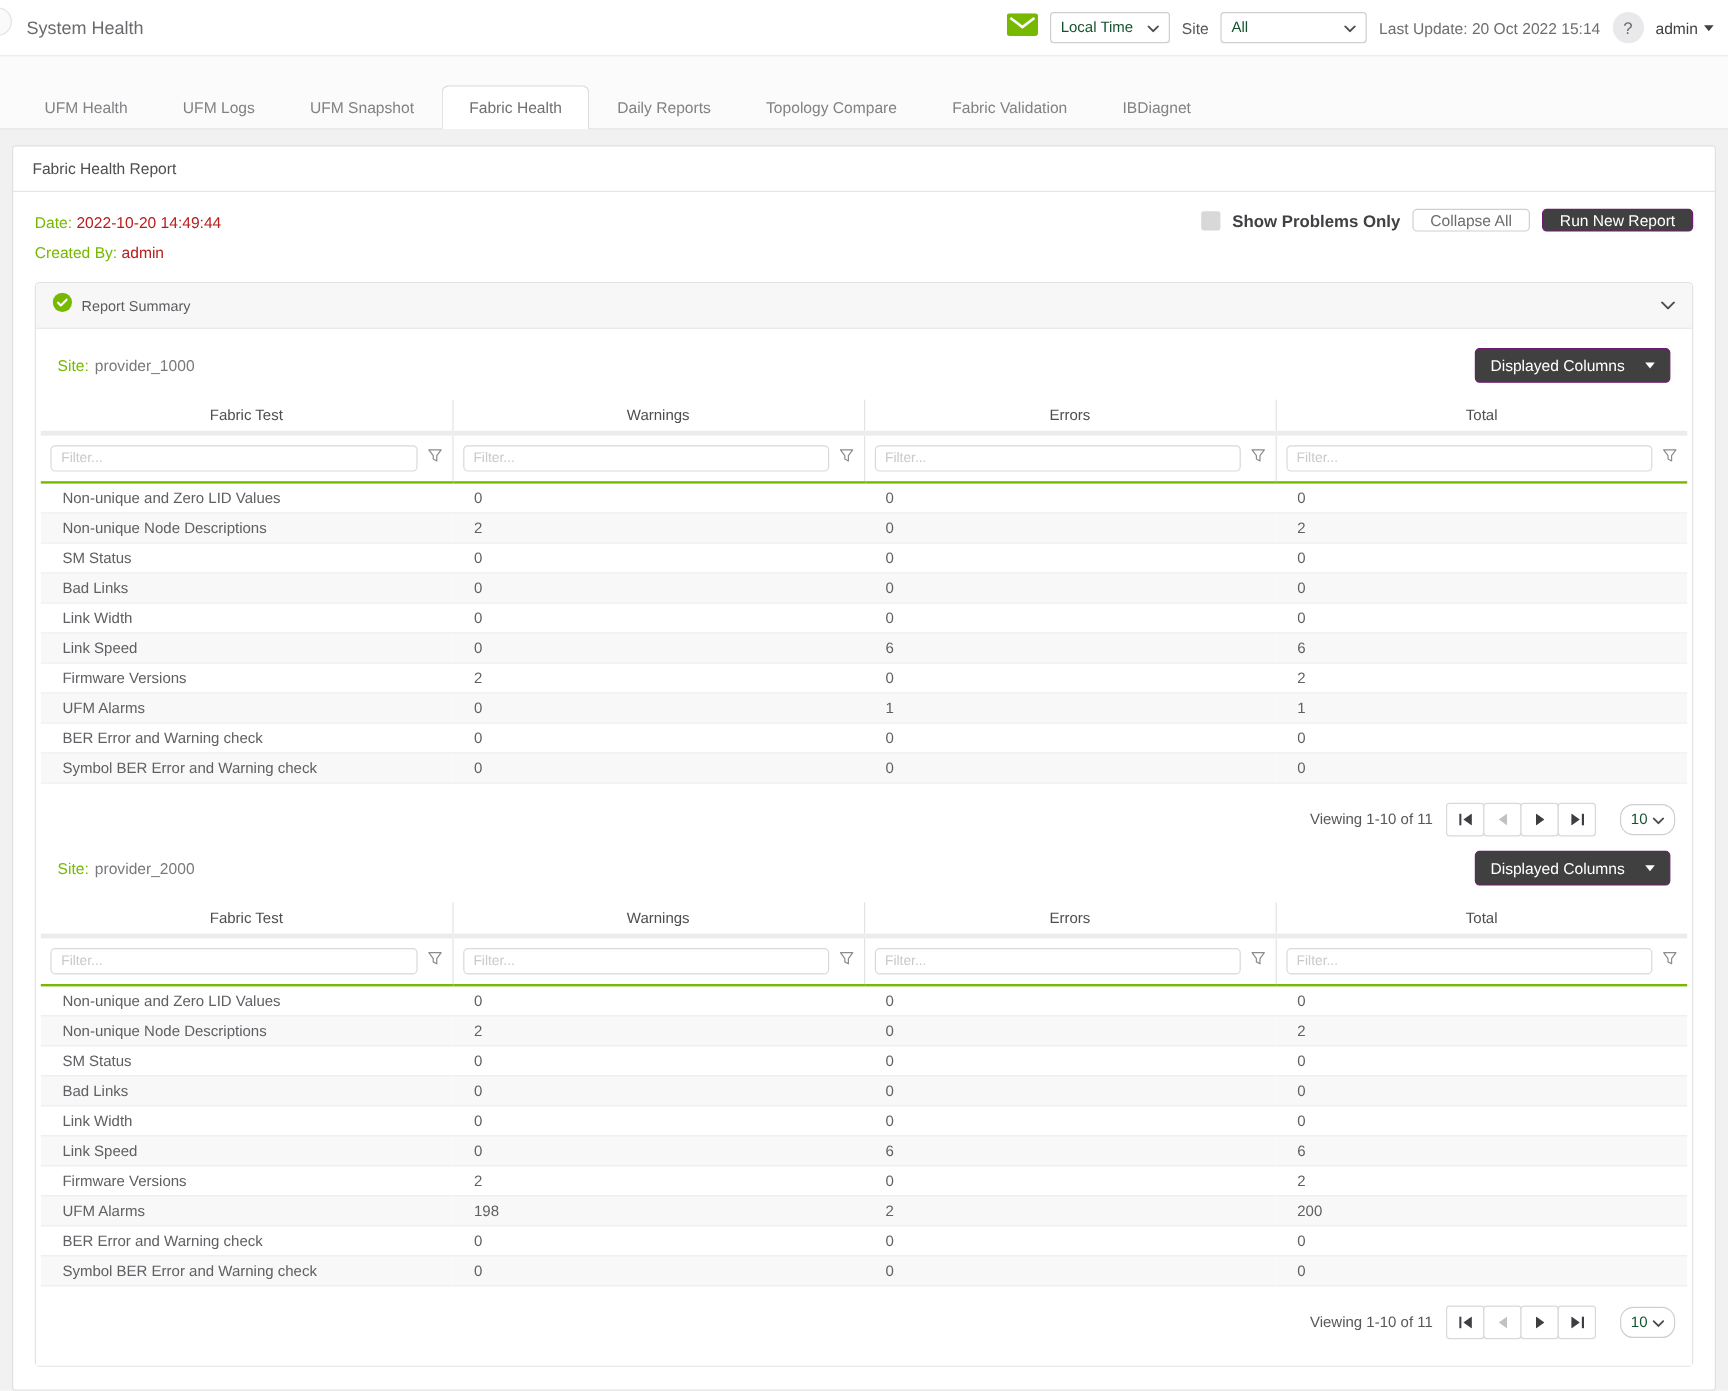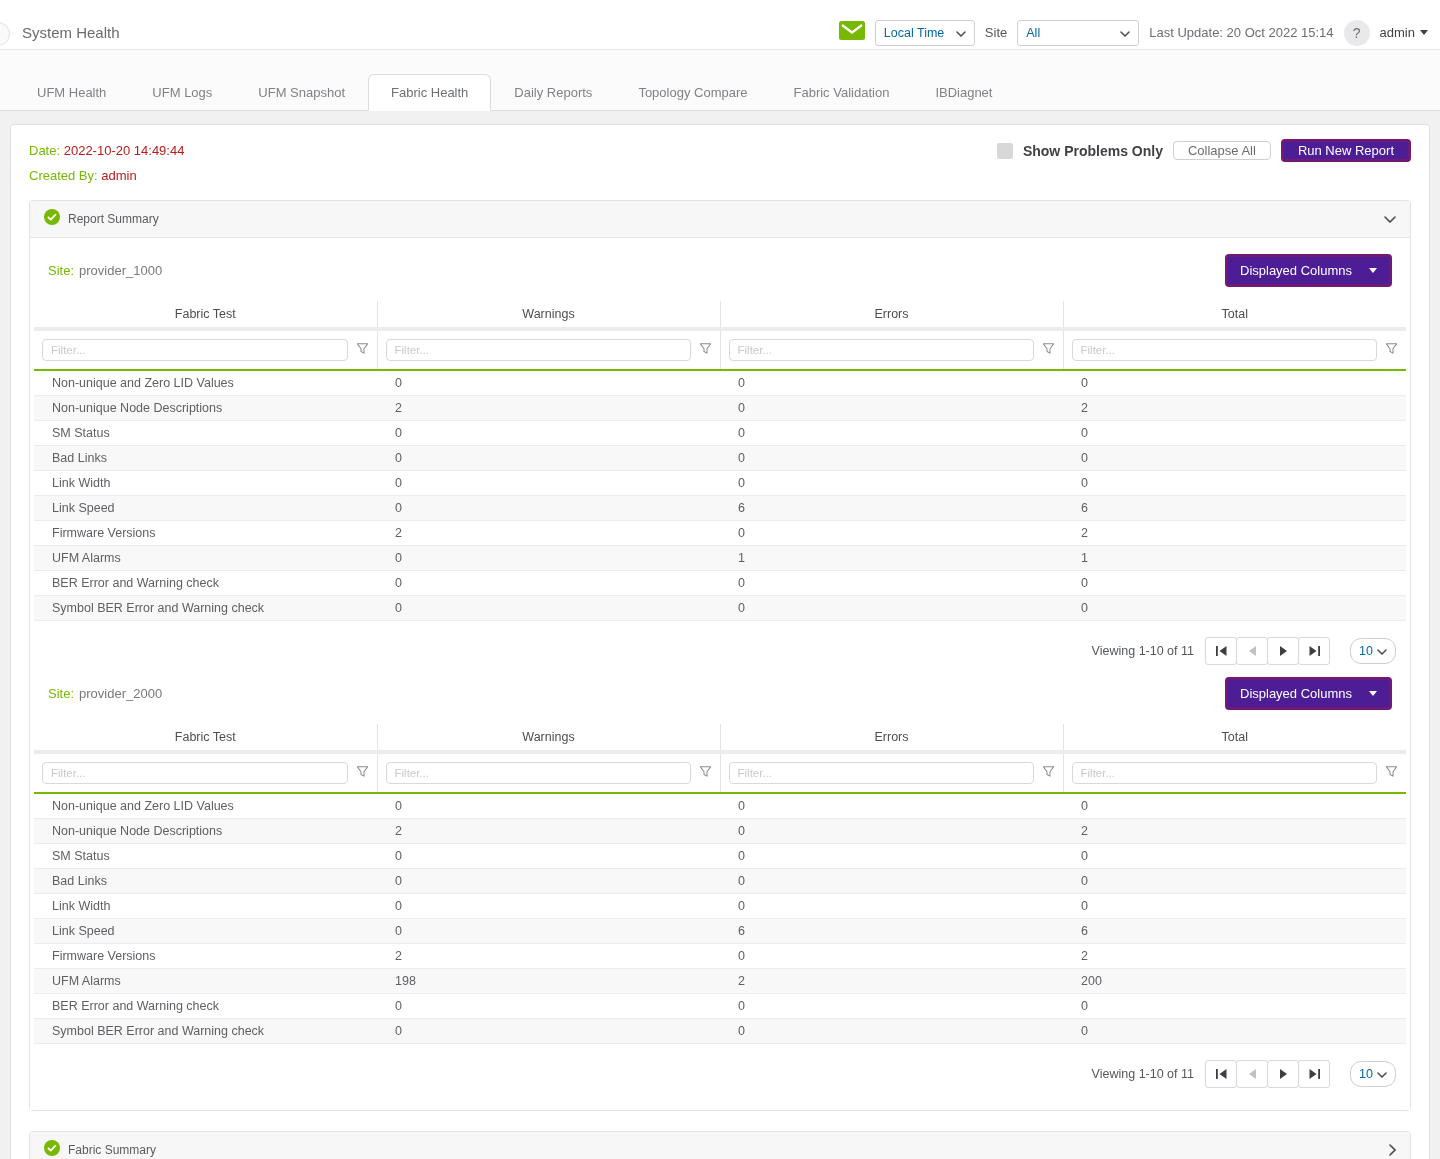--- a/index.html
+++ b/index.html
@@ -1,27 +1,27 @@
 <!DOCTYPE html>
 <html><head>
 <meta charset="utf-8">
 <style>
   * { margin:0; padding:0; box-sizing:border-box; }
   html,body { width:1440px; height:1159px; overflow:hidden; background:#fff;
     font-family:"Liberation Sans", sans-serif; color:#5e6063; }
-  .top-header { height:34px; background:#fff; border-bottom:1px solid #e8e8e8;
-    display:flex; align-items:center; padding:0 12px; position:relative;margin-top:16px; }
+  .top-header { height:47px; background:#fff; border-bottom:1px solid #e8e8e8;
+    display:flex; align-items:center; padding:0 12px; position:relative; }
   .sidebar-peek { position:absolute; left:-14px; top:6px; width:24px; height:24px;
     border-radius:50%; border:1px solid #e2e2e2; background:#fafafa; }
   .page-title { font-size:15px; color:#696b6e; margin-left:10px; }
   .header-right { margin-left:auto; display:flex; align-items:center; gap:10px; }
   .env-btn { display:flex; align-items:center; cursor:pointer; }
   .select-box { height:26px; border:1px solid #cfcfcf; border-radius:3px; background:#fff;
     display:flex; align-items:center; justify-content:space-between; padding:0 8px;
-    font-size:12.5px; color:#0369a1; cursor:pointer; }
+    font-size:12.5px; color:#14532d; cursor:pointer; }
   .select-time { width:100px; }
   .select-site { width:122px; }
   .hdr-label { font-size:13px; color:#55575a; }
   .last-update { font-size:13px; color:#6c6e71; }
   .help-circle { width:26px; height:26px; border-radius:50%; background:#e9e9eb;
     color:#6c6e71; font-size:14px; display:flex; align-items:center; justify-content:center; cursor:pointer; }
   .user-menu { display:flex; align-items:center; gap:5px; font-size:13px; color:#3f4144; cursor:pointer; }
   .caret-dn { width:0; height:0; border-left:4px solid transparent; border-right:4px solid transparent; border-top:5px solid #3f4144; }
 
   .tab-strip { background:#fbfbfb; padding:24px 14px 0; border-bottom:1px solid #dcdcdc; }
@@ -38,21 +38,21 @@
 
   .info-row { display:flex; align-items:flex-start; }
   .meta { font-size:13px; line-height:1.9; }
   .meta .lbl { color:#76b900; }
   .meta .val { color:#b91c1c; }
   .controls { margin-left:auto; display:flex; align-items:center; gap:10px; }
   .checkbox { width:16px; height:16px; background:#d8d8d8; border-radius:2px; cursor:pointer; }
   .chk-label { font-size:14px; font-weight:700; color:#3f4144; }
   .btn { font-size:13px; border-radius:4px; padding:1px 14px; cursor:pointer; white-space:nowrap; }
   .btn-outline { background:#fff; border:1px solid #cfcfcf; color:#6a6d70; }
-  .btn-green { background:#4c1d95; border:3px solid #701a75; color:#fff; }
+  .btn-green { background:#404040; border:1px solid #701a75; color:#fff; }
 
   .accordion { margin-top:12px; border:1px solid #e2e2e2; border-radius:4px; }
   .acc-header { background:#f7f7f7; padding:8px 14px; display:flex; align-items:center; gap:8px;
     border-radius:4px 4px 0 0; cursor:pointer; }
   .acc-header.collapsed { border-radius:4px; }
   .acc-title { font-size:12px; color:#5a5c5f; }
   .acc-chevron { margin-left:auto; display:flex; align-items:center; }
   .acc-body { border-top:1px solid #e7e7e7; padding:12px 2px 14px; background:#fff; }
 
   .site-row { display:flex; align-items:center; padding:4px 16px 10px; }
@@ -131,20 +131,21 @@
     <div class="tab active">Fabric Health</div>
     <div class="tab">Daily Reports</div>
     <div class="tab">Topology Compare</div>
     <div class="tab">Fabric Validation</div>
     <div class="tab">IBDiagnet</div>
   </div>
 </div>
 
 <div class="content">
   <div class="card">
+    <div class="card-header">Fabric Health Report</div>
     <div class="card-body">
 
       <div class="info-row">
         <div class="meta">
           <div>
             <span class="lbl">Date:</span>
             <span class="val">2022-10-20 14:49:44</span>
           </div>
           <div>
             <span class="lbl">Created By:</span>

